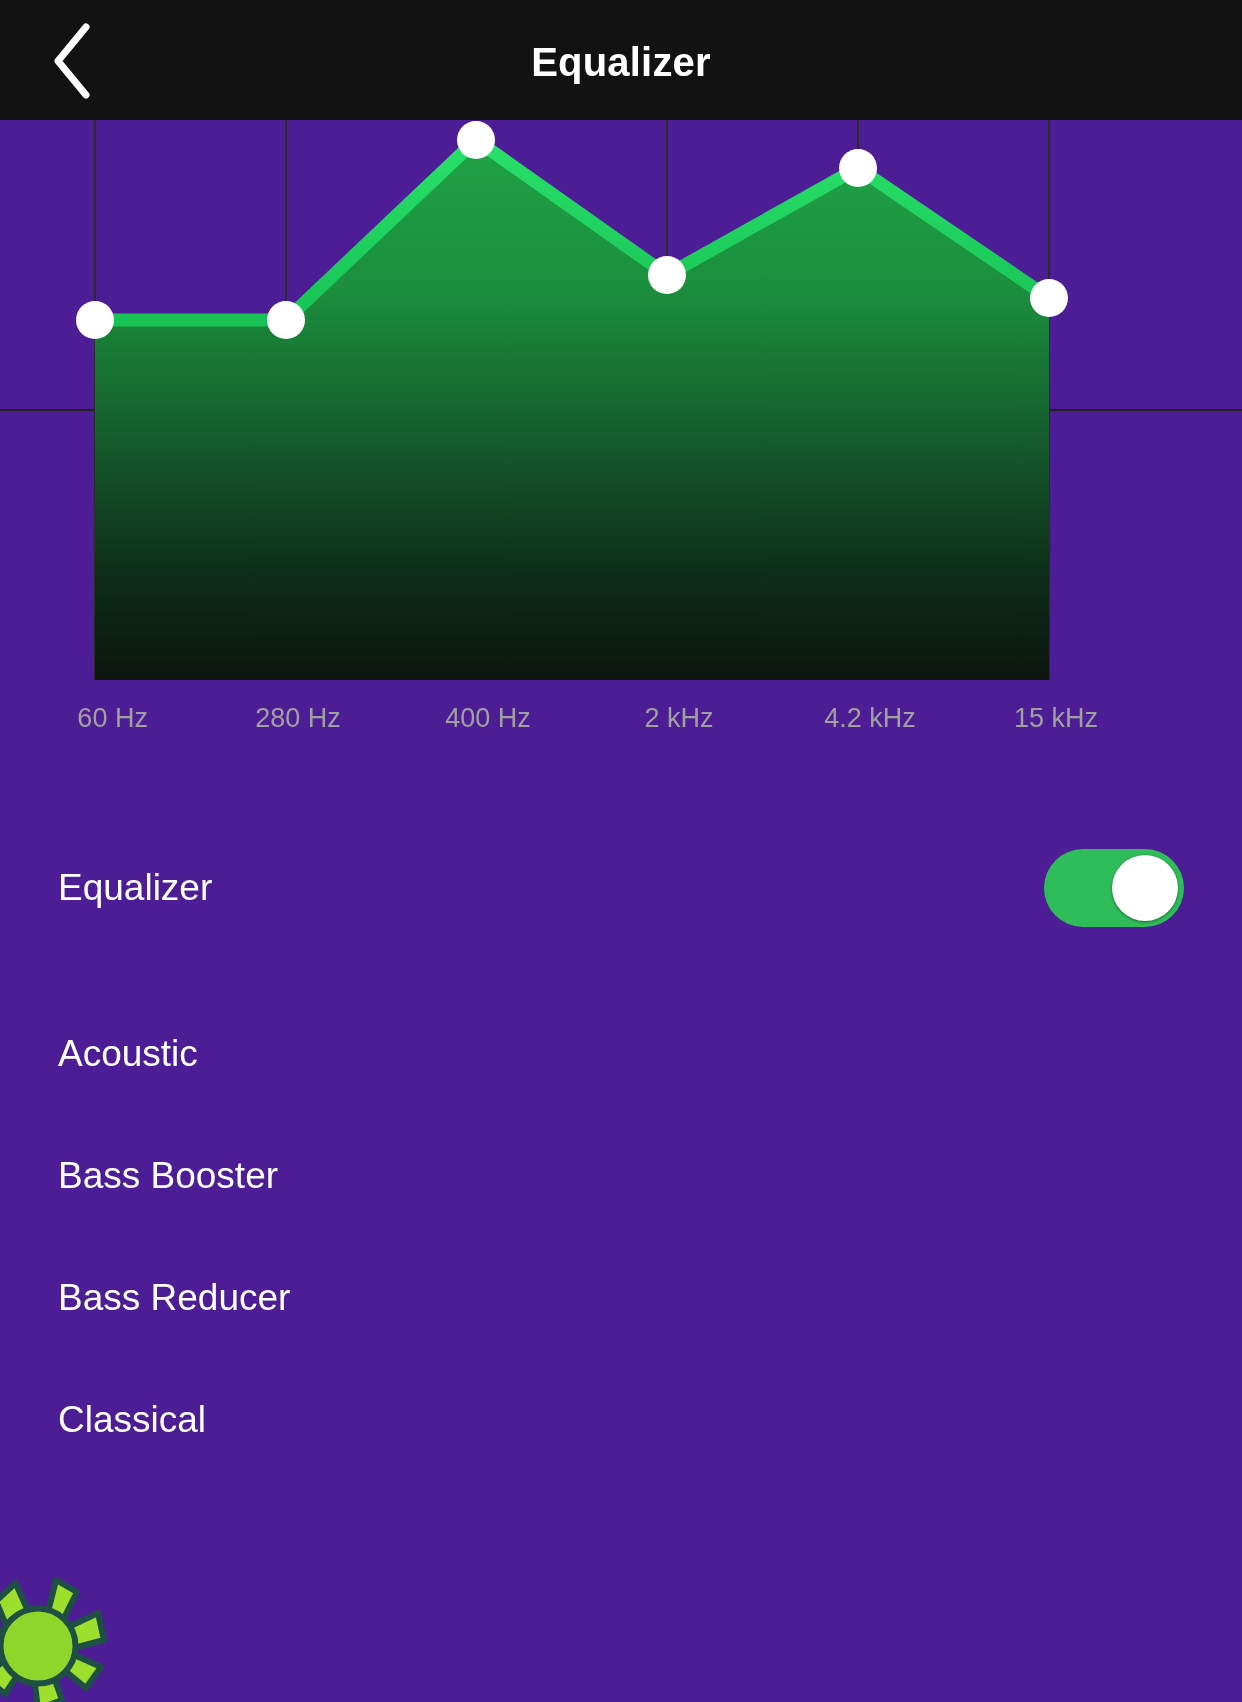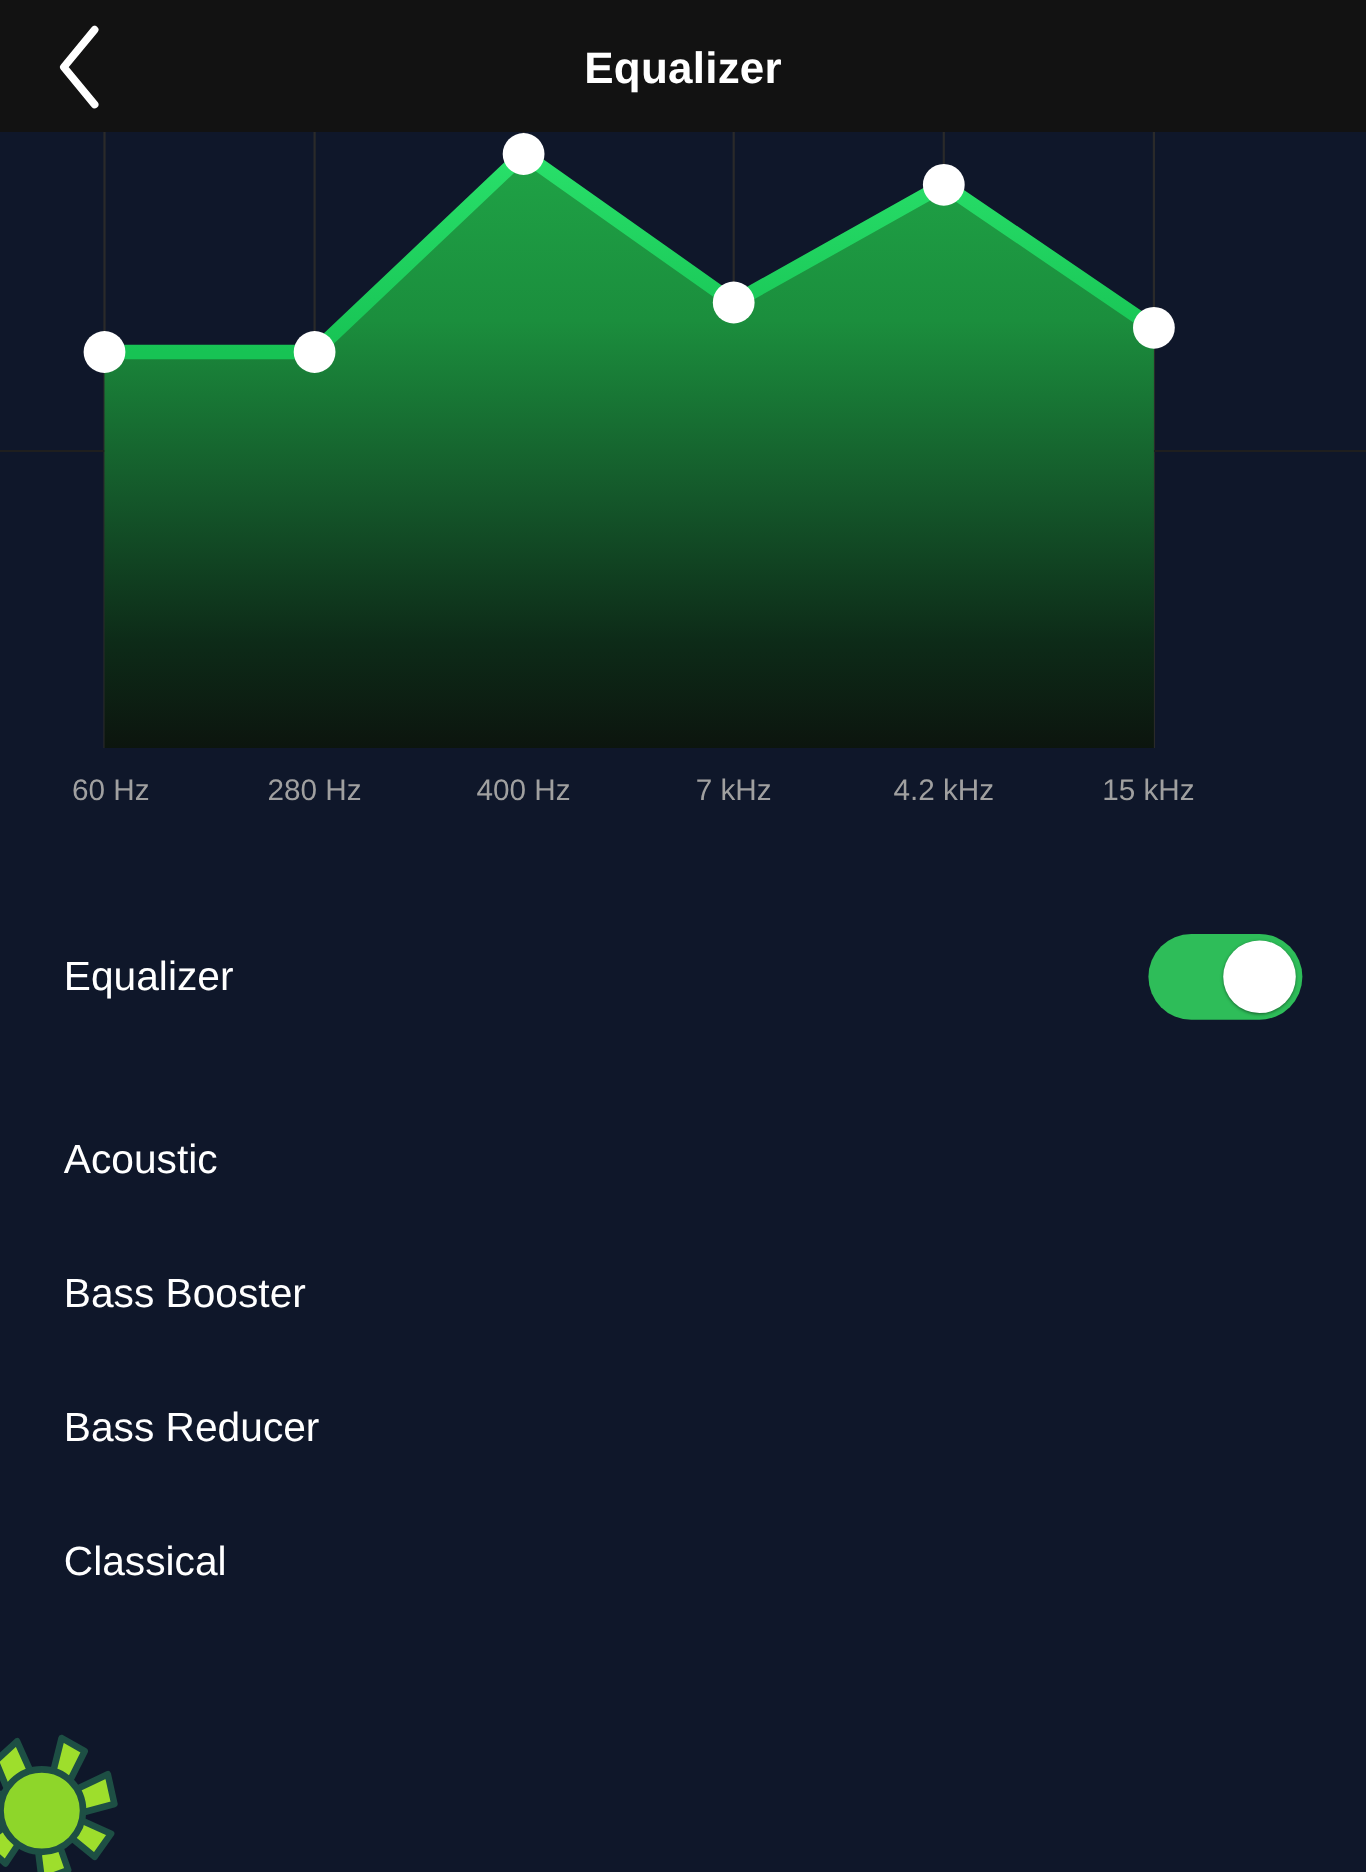--- a/index.html
+++ b/index.html
@@ -11,21 +11,21 @@
     width: 1242px;
     height: 1702px;
     overflow: hidden;
     font-family: "Liberation Sans", sans-serif;
     -webkit-font-smoothing: antialiased;
   }
   #app {
     position: relative;
     width: 1242px;
     height: 1702px;
-    background: #0f172a;
+    background: #4c1d95;
     overflow: hidden;
   }
 
   
   .header {
     position: absolute;
     left: 0; top: 0;
     width: 1242px;
     height: 120px;
     background: #121212;
@@ -65,21 +65,21 @@
   }
   .chart-svg {
     position: absolute;
     left: 0; top: 0;
     width: 1242px;
     height: 580px;
     display: block;
   }
   .axis-labels {
     position: absolute;
-    left: 0;
+    left: 12px;
     top: 700px;
     width: 989px;
     height: 46px;
   }
   .axis-label {
     position: absolute;
     color: #a0a0a0;
     font-size: 27px;
     line-height: 36px;
     white-space: nowrap;
@@ -211,21 +211,21 @@
         <circle cx="858" cy="58" r="19" fill="#ffffff"></circle>
         <circle cx="1049" cy="188" r="19" fill="#ffffff"></circle>
       </g>
     </svg>
   </div>
 
   <div class="axis-labels">
     <div class="axis-label first" style="left:95px">60 Hz</div>
     <div class="axis-label" style="left:286px">280 Hz</div>
     <div class="axis-label" style="left:476px">400 Hz</div>
-    <div class="axis-label" style="left:667px">7 kHz</div>
+    <div class="axis-label" style="left:667px">2 kHz</div>
     <div class="axis-label" style="left:858px">4.2 kHz</div>
     <div class="axis-label last" style="left:1049px">15 kHz</div>
   </div>
 
   <div class="rows">
 
     <div class="row">
       <div class="row-label">Equalizer</div>
       <div class="toggle">
         <div class="knob"></div>

